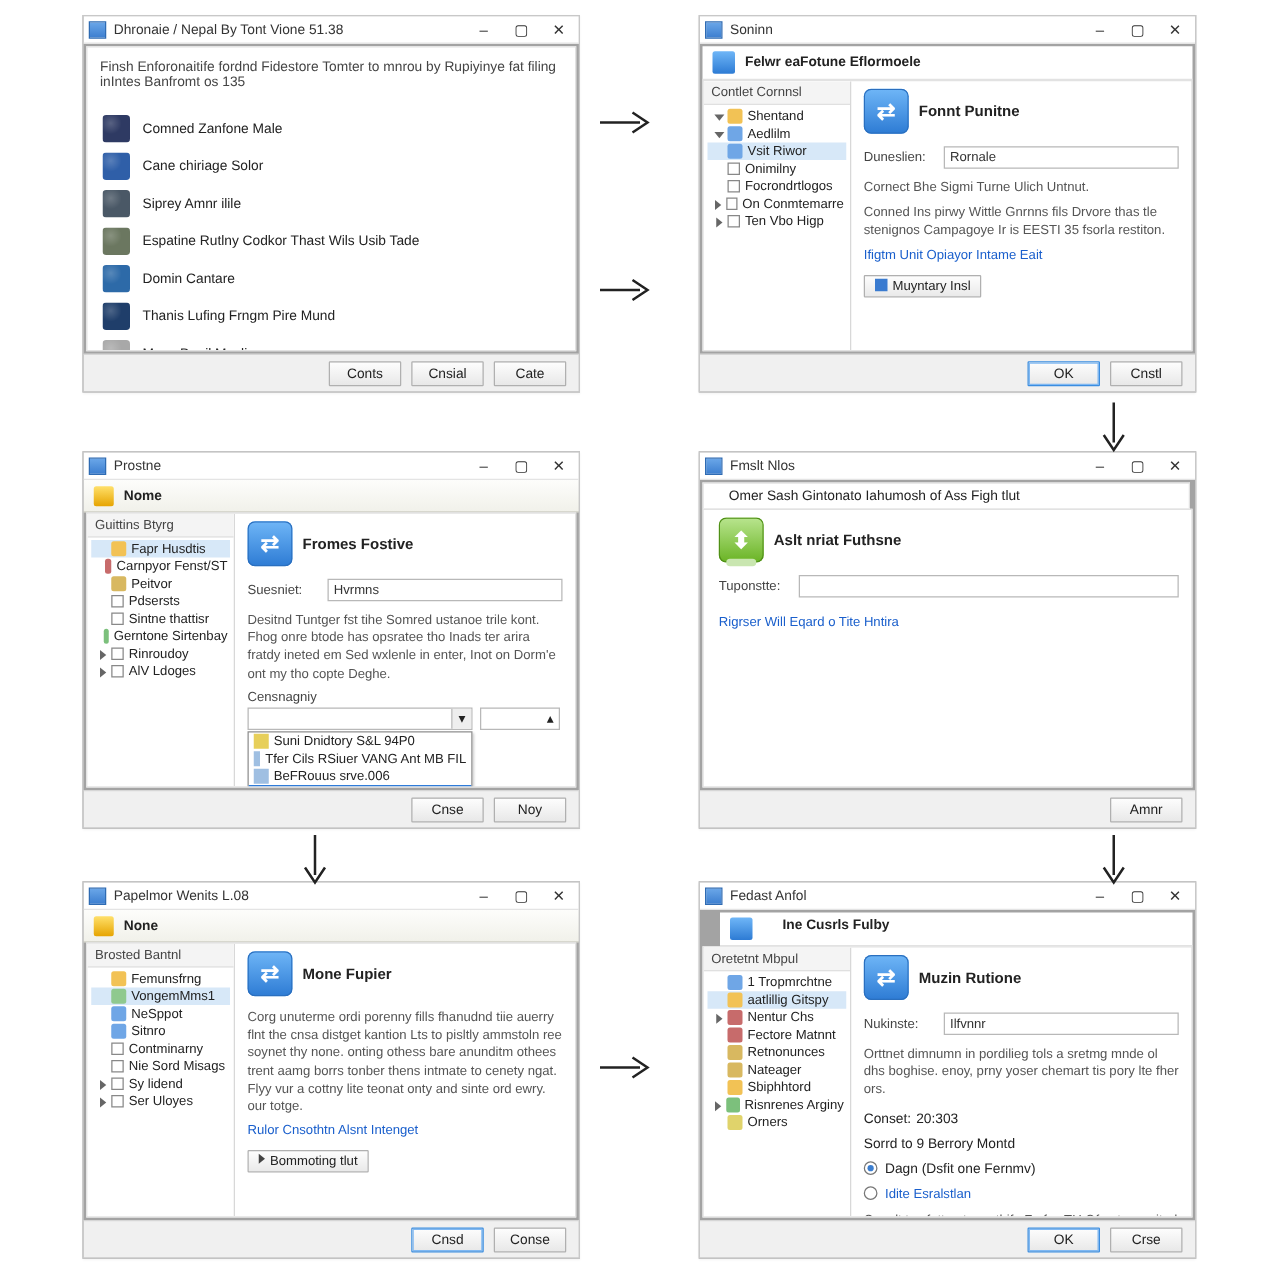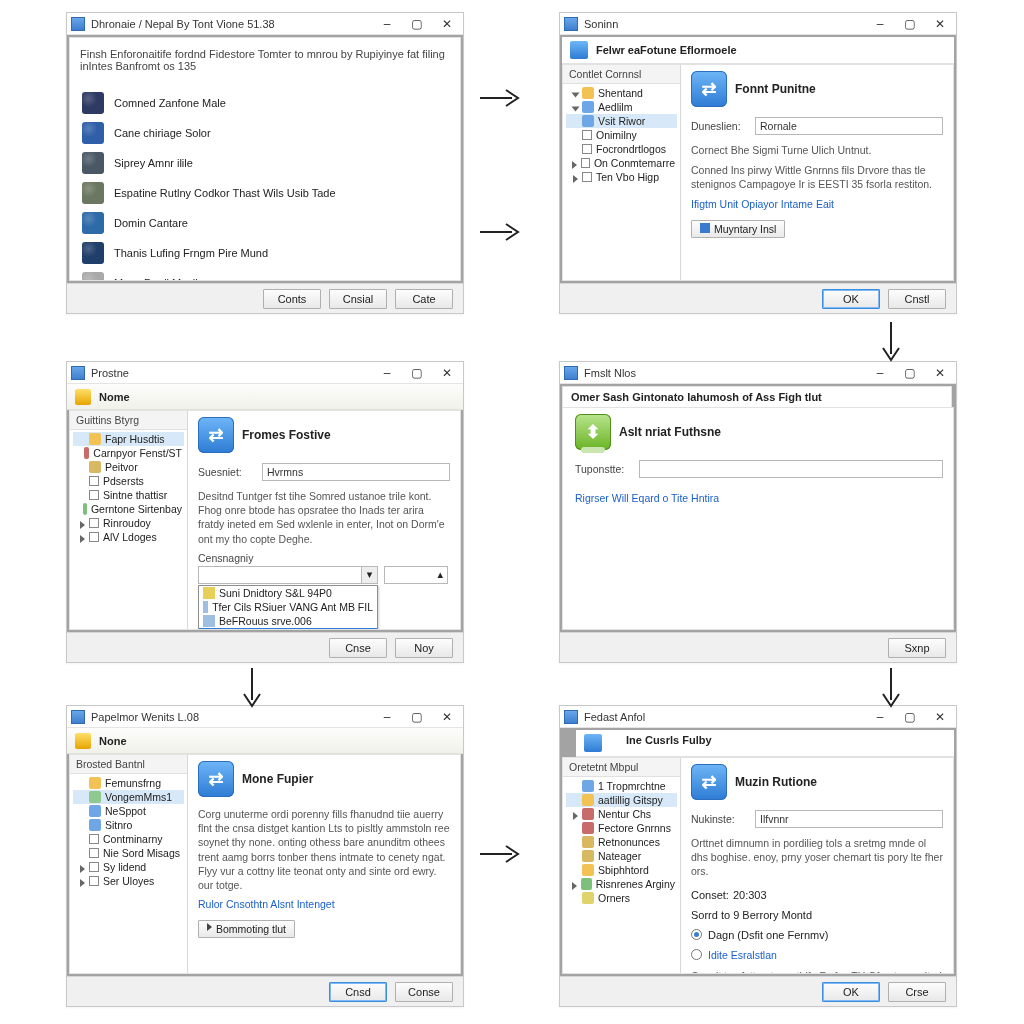--- a/index.html
+++ b/index.html
@@ -368,39 +368,39 @@
 <div class="window" style="left:559px; top:361px; width:398px; height:302px;">
   <div class="titlebar">
     <span class="ticon"></span>
     <span class="ttext">Fmslt Nlos</span>
     <div class="winbtns">
       <div class="winbtn">–</div>
       <div class="winbtn">▢</div>
       <div class="winbtn">✕</div>
     </div>
   </div>
-  <div style="background:#fff;margin:2px 4px 0 2px;border:1px solid #e2e2e2;border-bottom:none;padding:4px 8px;font-weight:bold;">
+  <div style="background:#fff;margin:2px 4px 0 2px;border:1px solid #e2e2e2;border-bottom:none;padding:4px 20px;">
     <span>Omer Sash Gintonato Iahumosh of Ass Figh tlut</span>
   </div>
   <div class="content" style="margin-top:0;flex-direction:column;">
     <div class="pane" style="padding-left:12px;">
       <div class="paneheader">
         <div class="bigicon green">⬍</div>
         <div class="panetitle">Aslt nriat Futhsne</div>
       </div>
       <div class="row">
         <div class="lbl">Tuponstte:</div>
         <input class="inp" value="" style="">
       </div>
       <div style="height:10px;"></div>
       <a href="#" class="hlink">Rigrser Will Eqard o Tite Hntira</a>
     </div>
   </div>
   <div class="footer">
-    <div class="btn">Sxnp</div>
+    <div class="btn">Amnr</div>
   </div>
 </div>
 
 <div class="window" style="left:66px; top:705px; width:398px; height:302px;">
   <div class="titlebar">
     <span class="ticon"></span>
     <span class="ttext">Papelmor Wenits L.08</span>
     <div class="winbtns">
       <div class="winbtn">–</div>
       <div class="winbtn">▢</div>
@@ -507,21 +507,21 @@
             <span>aatlillig Gitspy</span>
           </li>
           <li>
             <span class="tw"></span>
             <span class="micon" style="background: rgb(199, 107, 107);"></span>
             <span>Nentur Chs</span>
           </li>
           <li>
             <span style="width: 8px; display: inline-block;"></span>
             <span class="micon" style="background: rgb(199, 107, 107);"></span>
-            <span>Fectore Gnrnns</span>
+            <span>Fectore Matnnt</span>
           </li>
           <li>
             <span style="width: 8px; display: inline-block;"></span>
             <span class="micon" style="background: rgb(216, 184, 96);"></span>
             <span>Retnonunces</span>
           </li>
           <li>
             <span style="width: 8px; display: inline-block;"></span>
             <span class="micon" style="background: rgb(216, 184, 96);"></span>
             <span>Nateager</span>

